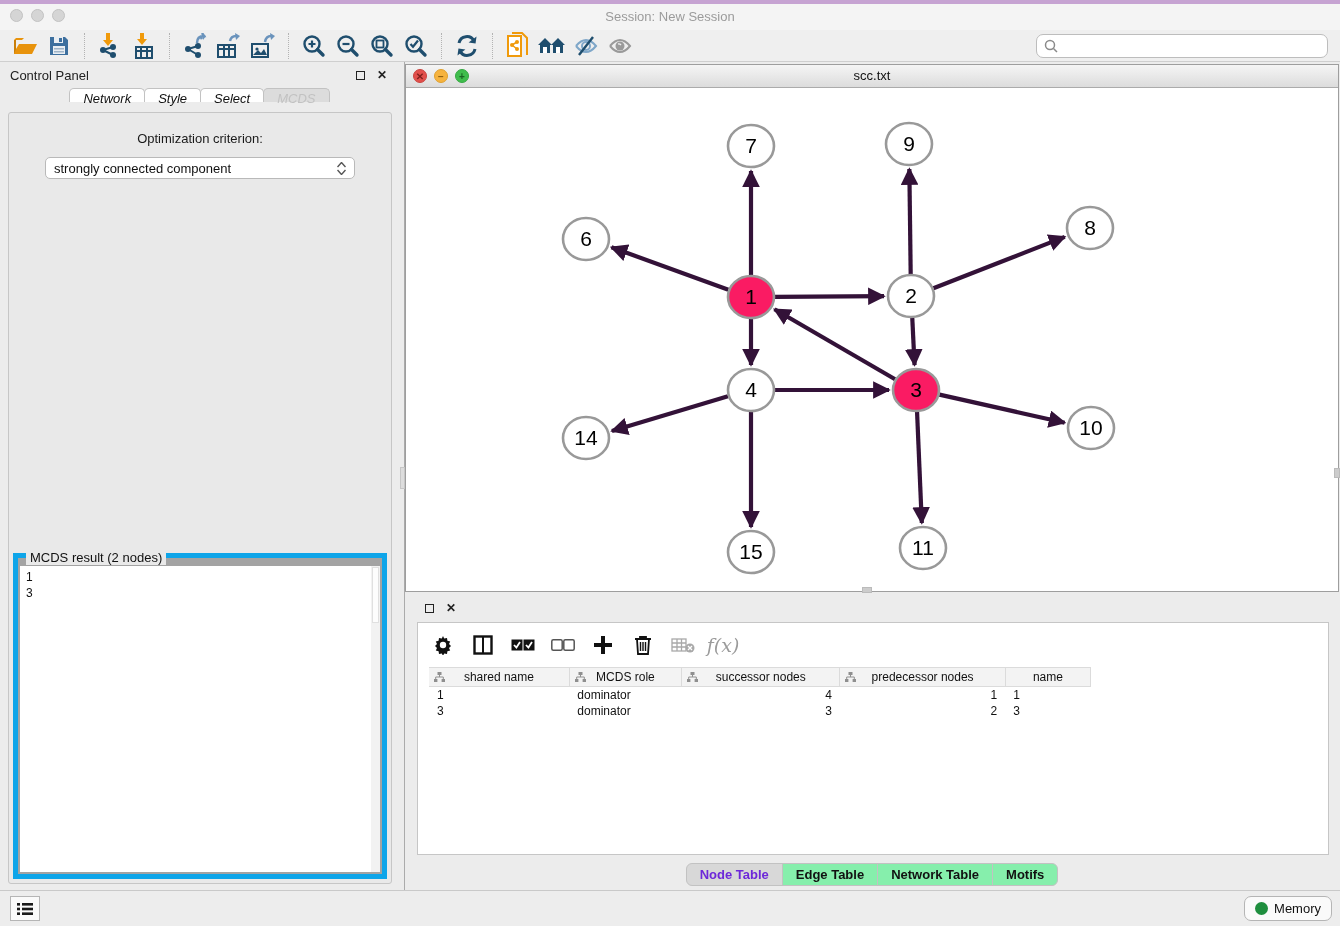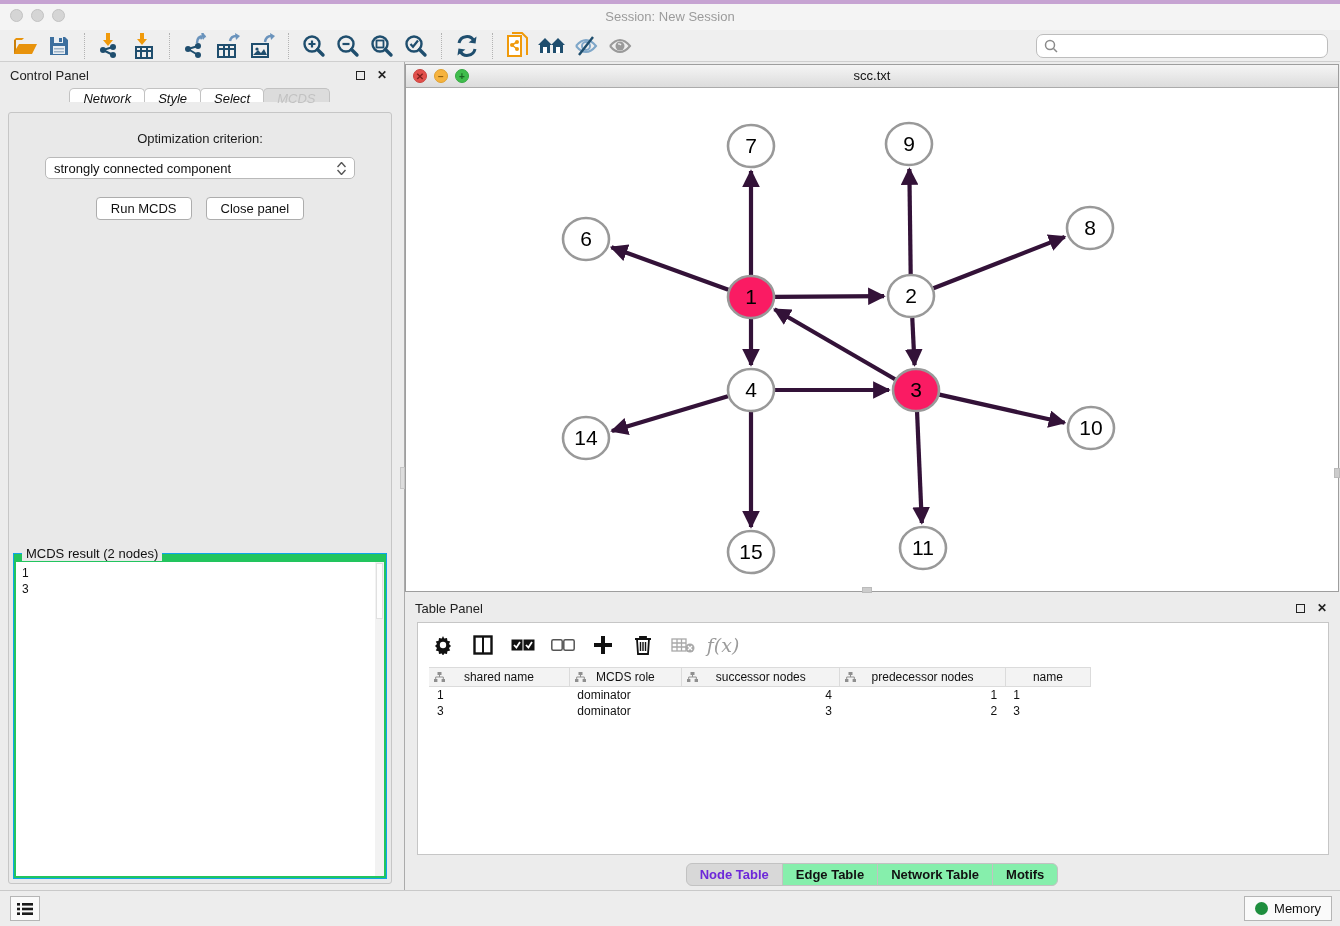--- a/index.html
+++ b/index.html
@@ -36,21 +36,21 @@
   .tab.disabled-active { background:#DCDCDC; color:#C2C2C2; }
   .cp-pane { position:absolute; left:8px; right:8px; top:50px; bottom:6px; background:#E9E9E9;
     border:1px solid #C6C6C6; border-radius:3px; }
   .opt-label { text-align:center; margin-top:18px; font-size:13px; color:#1a1a1a; }
   .dropdown { position:absolute; left:36px; right:36px; top:44px; height:22px; background:#FFF;
     border:1px solid #B9B9B9; border-radius:5px; display:flex; align-items:center; padding:0 8px; font-size:13px; }
   .dropdown .dval { flex:1; }
   .chevrons { display:flex; flex-direction:column; align-items:center; gap:1px; }
   .btnrow { position:absolute; left:0; right:0; top:84px; display:flex; justify-content:center; gap:14px; }
   .btn { background:#FFF; border:1px solid #ADADAD; border-radius:4px; padding:3px 14px; font-size:13px; color:#111; }
-  .resultbox { position:absolute; left:4px; right:4px; top:440px; bottom:4px; border:1px solid #0ea5e9; background:#22c55e; }
+  .resultbox { position:absolute; left:4px; right:4px; top:440px; bottom:4px; border:5px solid #0ea5e9; background:#a3a3a3; }
   .resultbox .rlabel { position:absolute; left:8px; top:-8px; background:#E9E9E9; padding:0 4px; font-size:13px; }
   .result-area { position:absolute; left:2px; right:2px; top:8px; bottom:2px; background:#FFF; overflow:hidden;
     font-size:12px; padding:3px 6px; line-height:16px; }
   .result-scroll { position:absolute; right:2px; top:8px; width:9px; bottom:2px; background:#F2F2F2; }
   .result-scroll .thumb { margin:1px; height:56px; background:#FDFDFD; border:1px solid #E0E0E0; }
 
   
   .vsplit { position:absolute; left:400px; top:62px; width:5px; height:828px; background:#ECECEC; border-right:1px solid #ABABAB; }
   .vsplit .grip { position:absolute; left:0; top:405px; width:5px; height:22px; background:#DDD; border:1px solid #C6C6C6; }
 
@@ -85,21 +85,21 @@
   .tp-tabs { position:absolute; left:0; right:0; top:268px; display:flex; justify-content:center; }
   .tp-tab { padding:3px 13px; background:#86efac; border:1px solid #C2C2C2; margin-left:-1px; font-size:13px; font-weight:bold; }
   .tp-tab:first-child { border-radius:6px 0 0 6px; }
   .tp-tab:last-child { border-radius:0 6px 6px 0; }
   .tp-tab.disabled-active { background:#D8D8D8; color:#6d28d9; }
 
   
   .statusbar { position:absolute; left:0; top:890px; width:1340px; height:36px; background:#EDEDED; border-top:1px solid #C9C9C9; }
   .sb-left { position:absolute; left:10px; top:5px; width:30px; height:25px; background:#FAFAFA; border:1px solid #B5B5B5;
     display:flex; align-items:center; justify-content:center; }
-  .sb-mem { position:absolute; right:8px; top:5px; height:25px; background:#FAFAFA; border:1px solid #B5B5B5; border-radius:0;
+  .sb-mem { position:absolute; right:8px; top:5px; height:25px; background:#FAFAFA; border:1px solid #B5B5B5; border-radius:7px;
     display:flex; align-items:center; gap:6px; padding:0 10px; font-size:13px; }
   .memdot { width:13px; height:13px; border-radius:50%; background:#1E8E3E; }
 </style>
 </head>
 <body>
 
 <div class="app">
 
   <div class="titlebar">
     <div class="traffic">
@@ -276,24 +276,20 @@
       <div class="dropdown">
         <span class="dval">strongly connected component</span>
         <span class="chevrons">
           <svg width="9" height="6" viewBox="0 0 9 6">
               <path d="M0.5 5 L4.5 0.5 L8.5 5" fill="none" stroke="#555" stroke-width="1.4"></path>
             </svg>
           <svg width="9" height="6" viewBox="0 0 9 6">
               <path d="M0.5 1 L4.5 5.5 L8.5 1" fill="none" stroke="#555" stroke-width="1.4"></path>
             </svg>
         </span>
-      </div>
-      <div class="btnrow">
-        <button class="btn">Run MCDS</button>
-        <button class="btn">Close panel</button>
       </div>
       <div class="resultbox">
         <div class="rlabel">MCDS result (2 nodes)</div>
         <div class="result-area">
           <div>1</div>
           <div>3</div>
         </div>
         <div class="result-scroll">
             <div class="thumb"></div>
           </div>
@@ -387,21 +383,20 @@
             </g>
           </g>
       </svg>
     </div>
     <div class="net-grip-bottom"></div>
     <div class="net-grip-right"></div>
   </div>
 
   <div class="table-panel">
     <div class="panel-head">
-      <div class="ptitle">Table Panel</div>
       <div class="pico">
           <span class="float-box"></span>
         </div>
       <div class="pico">✕</div>
     </div>
     <div class="tp-pane">
       <div class="tp-toolbar">
         <div class="tp-tbtn">
           <svg width="20" height="20" viewBox="0 0 20 20">
               <path fill="#111" d="M10 1 l1.2 2.6 2.8-.6 .4 2.8 2.8 .6 -1.2 2.6 2 2 -2 2 1.2 2.6 -2.8 .6 -.4 2.8 -2.8-.6 -1.2 2.6 -1.2-2.6 -2.8 .6 -.4-2.8 -2.8-.6 1.2-2.6 -2-2 2-2 -1.2-2.6 2.8-.6 .4-2.8 2.8 .6 Z"></path>

